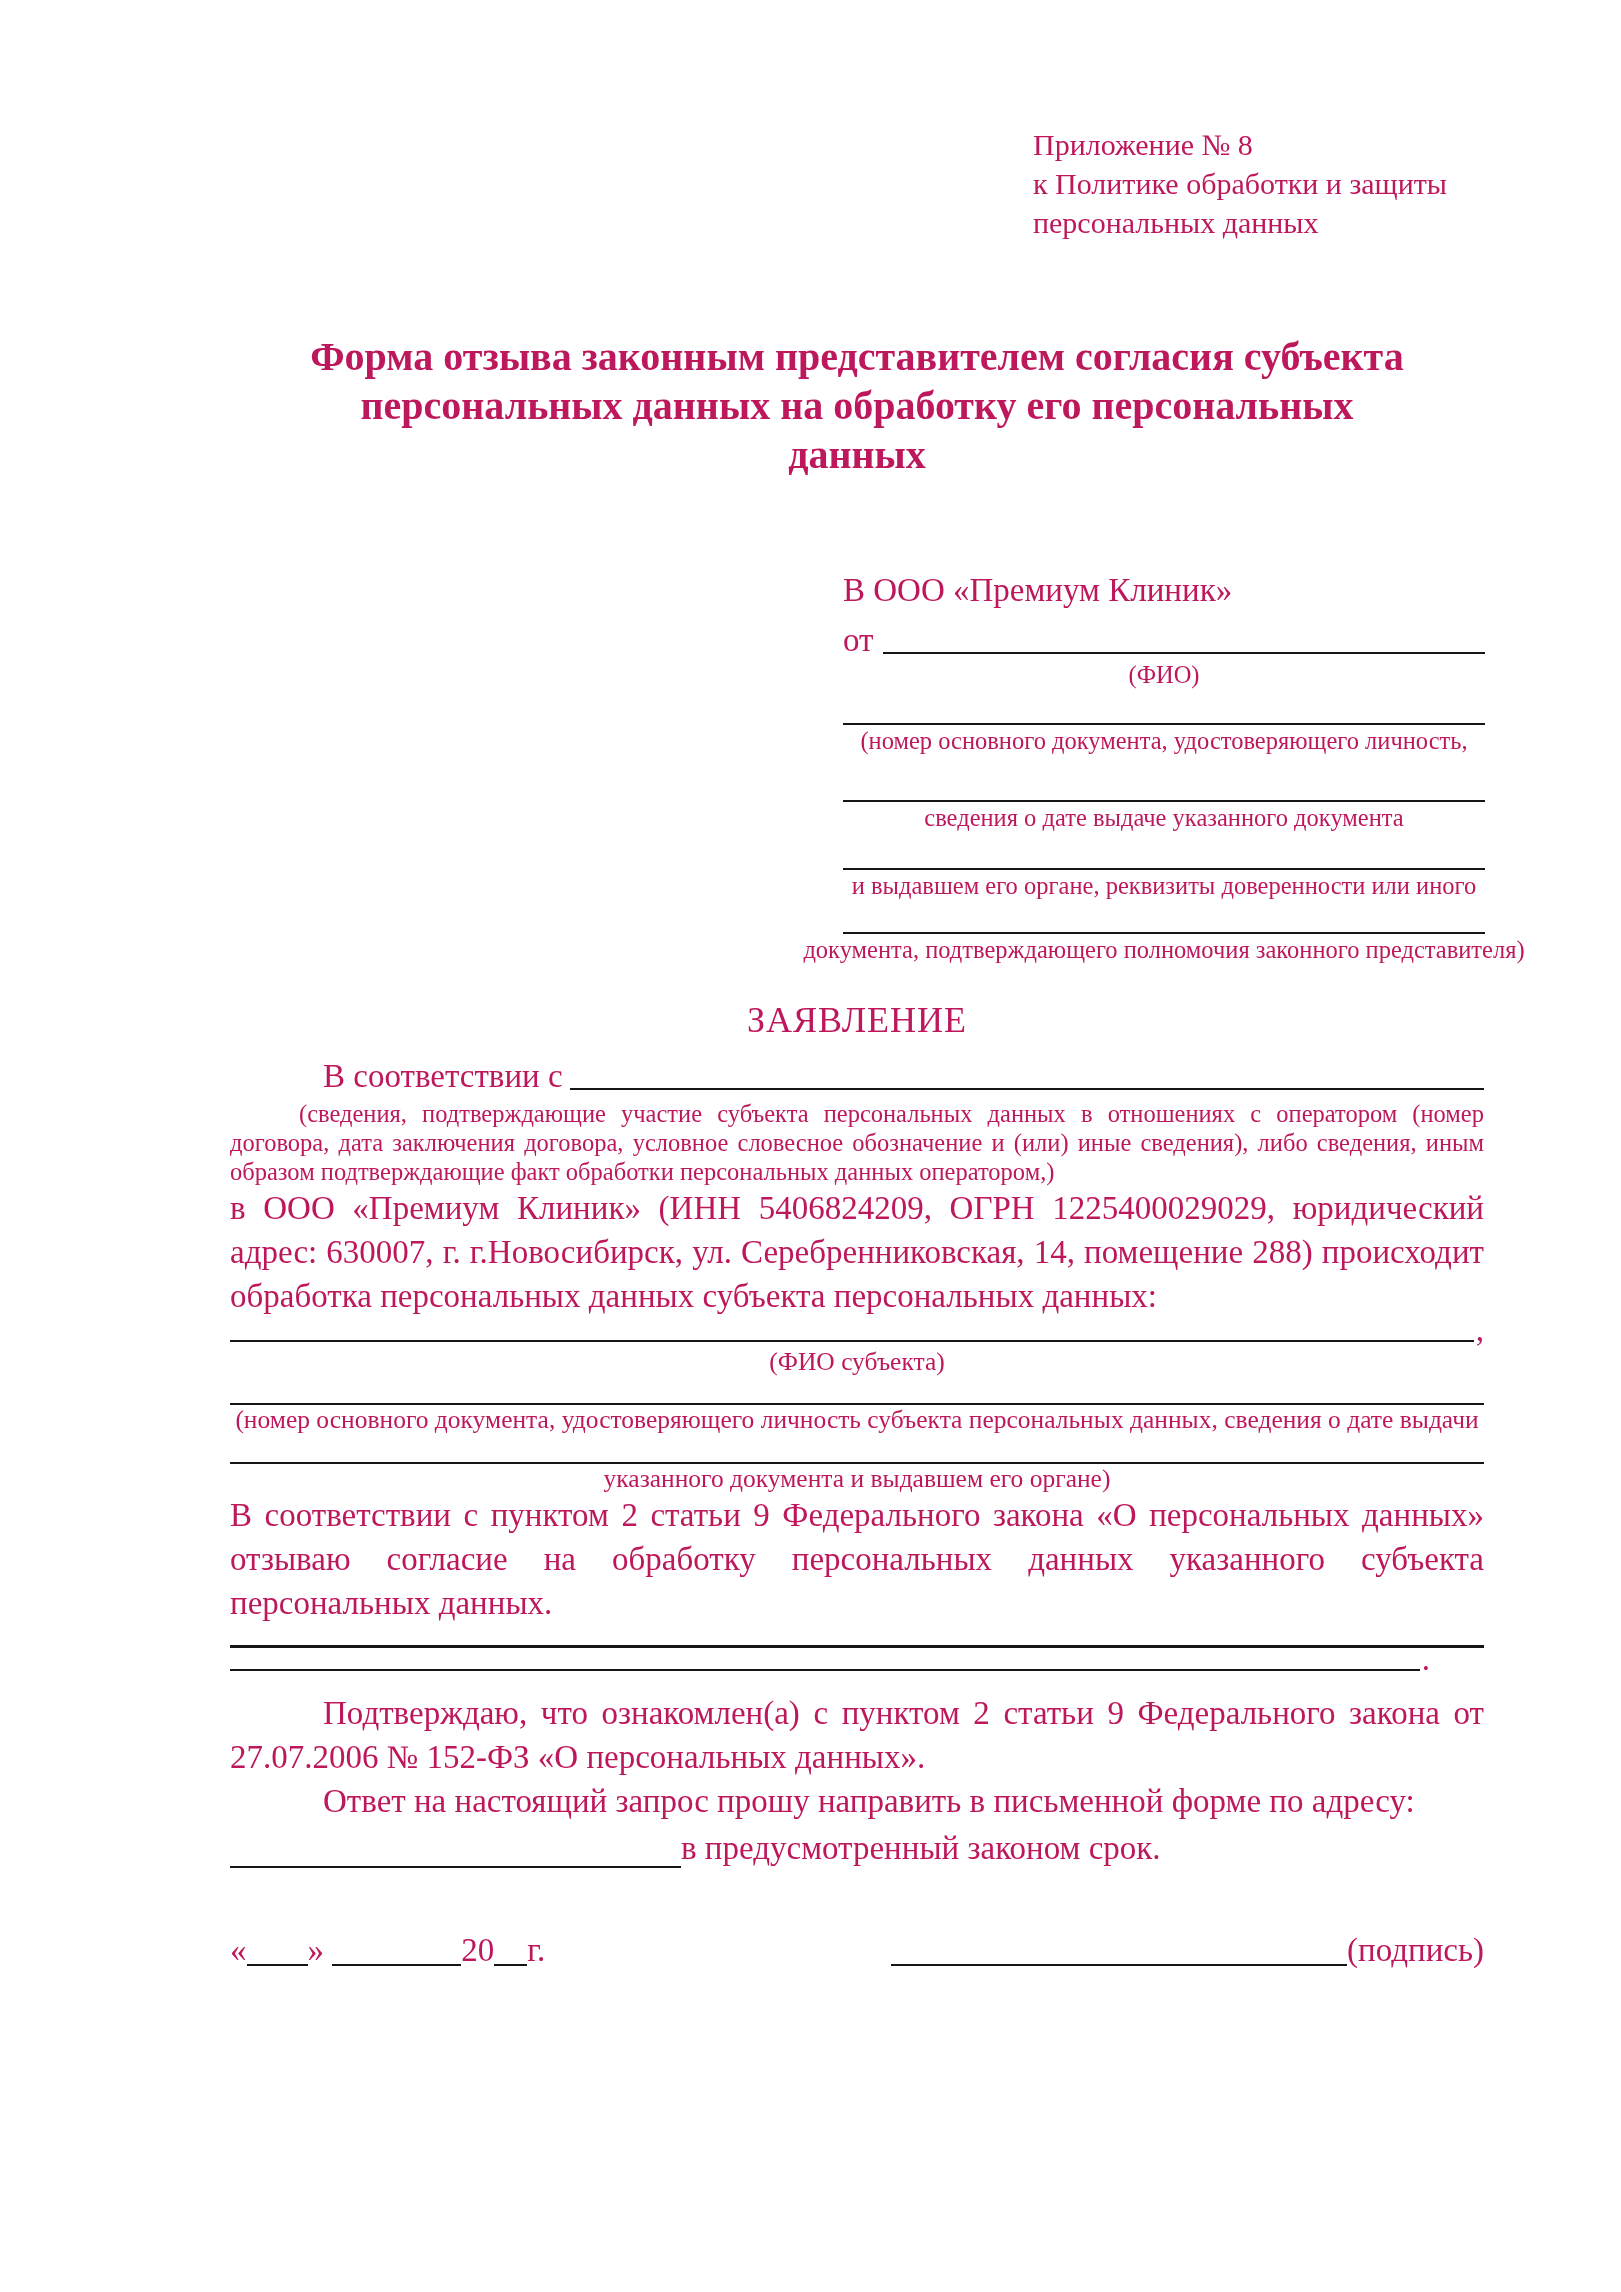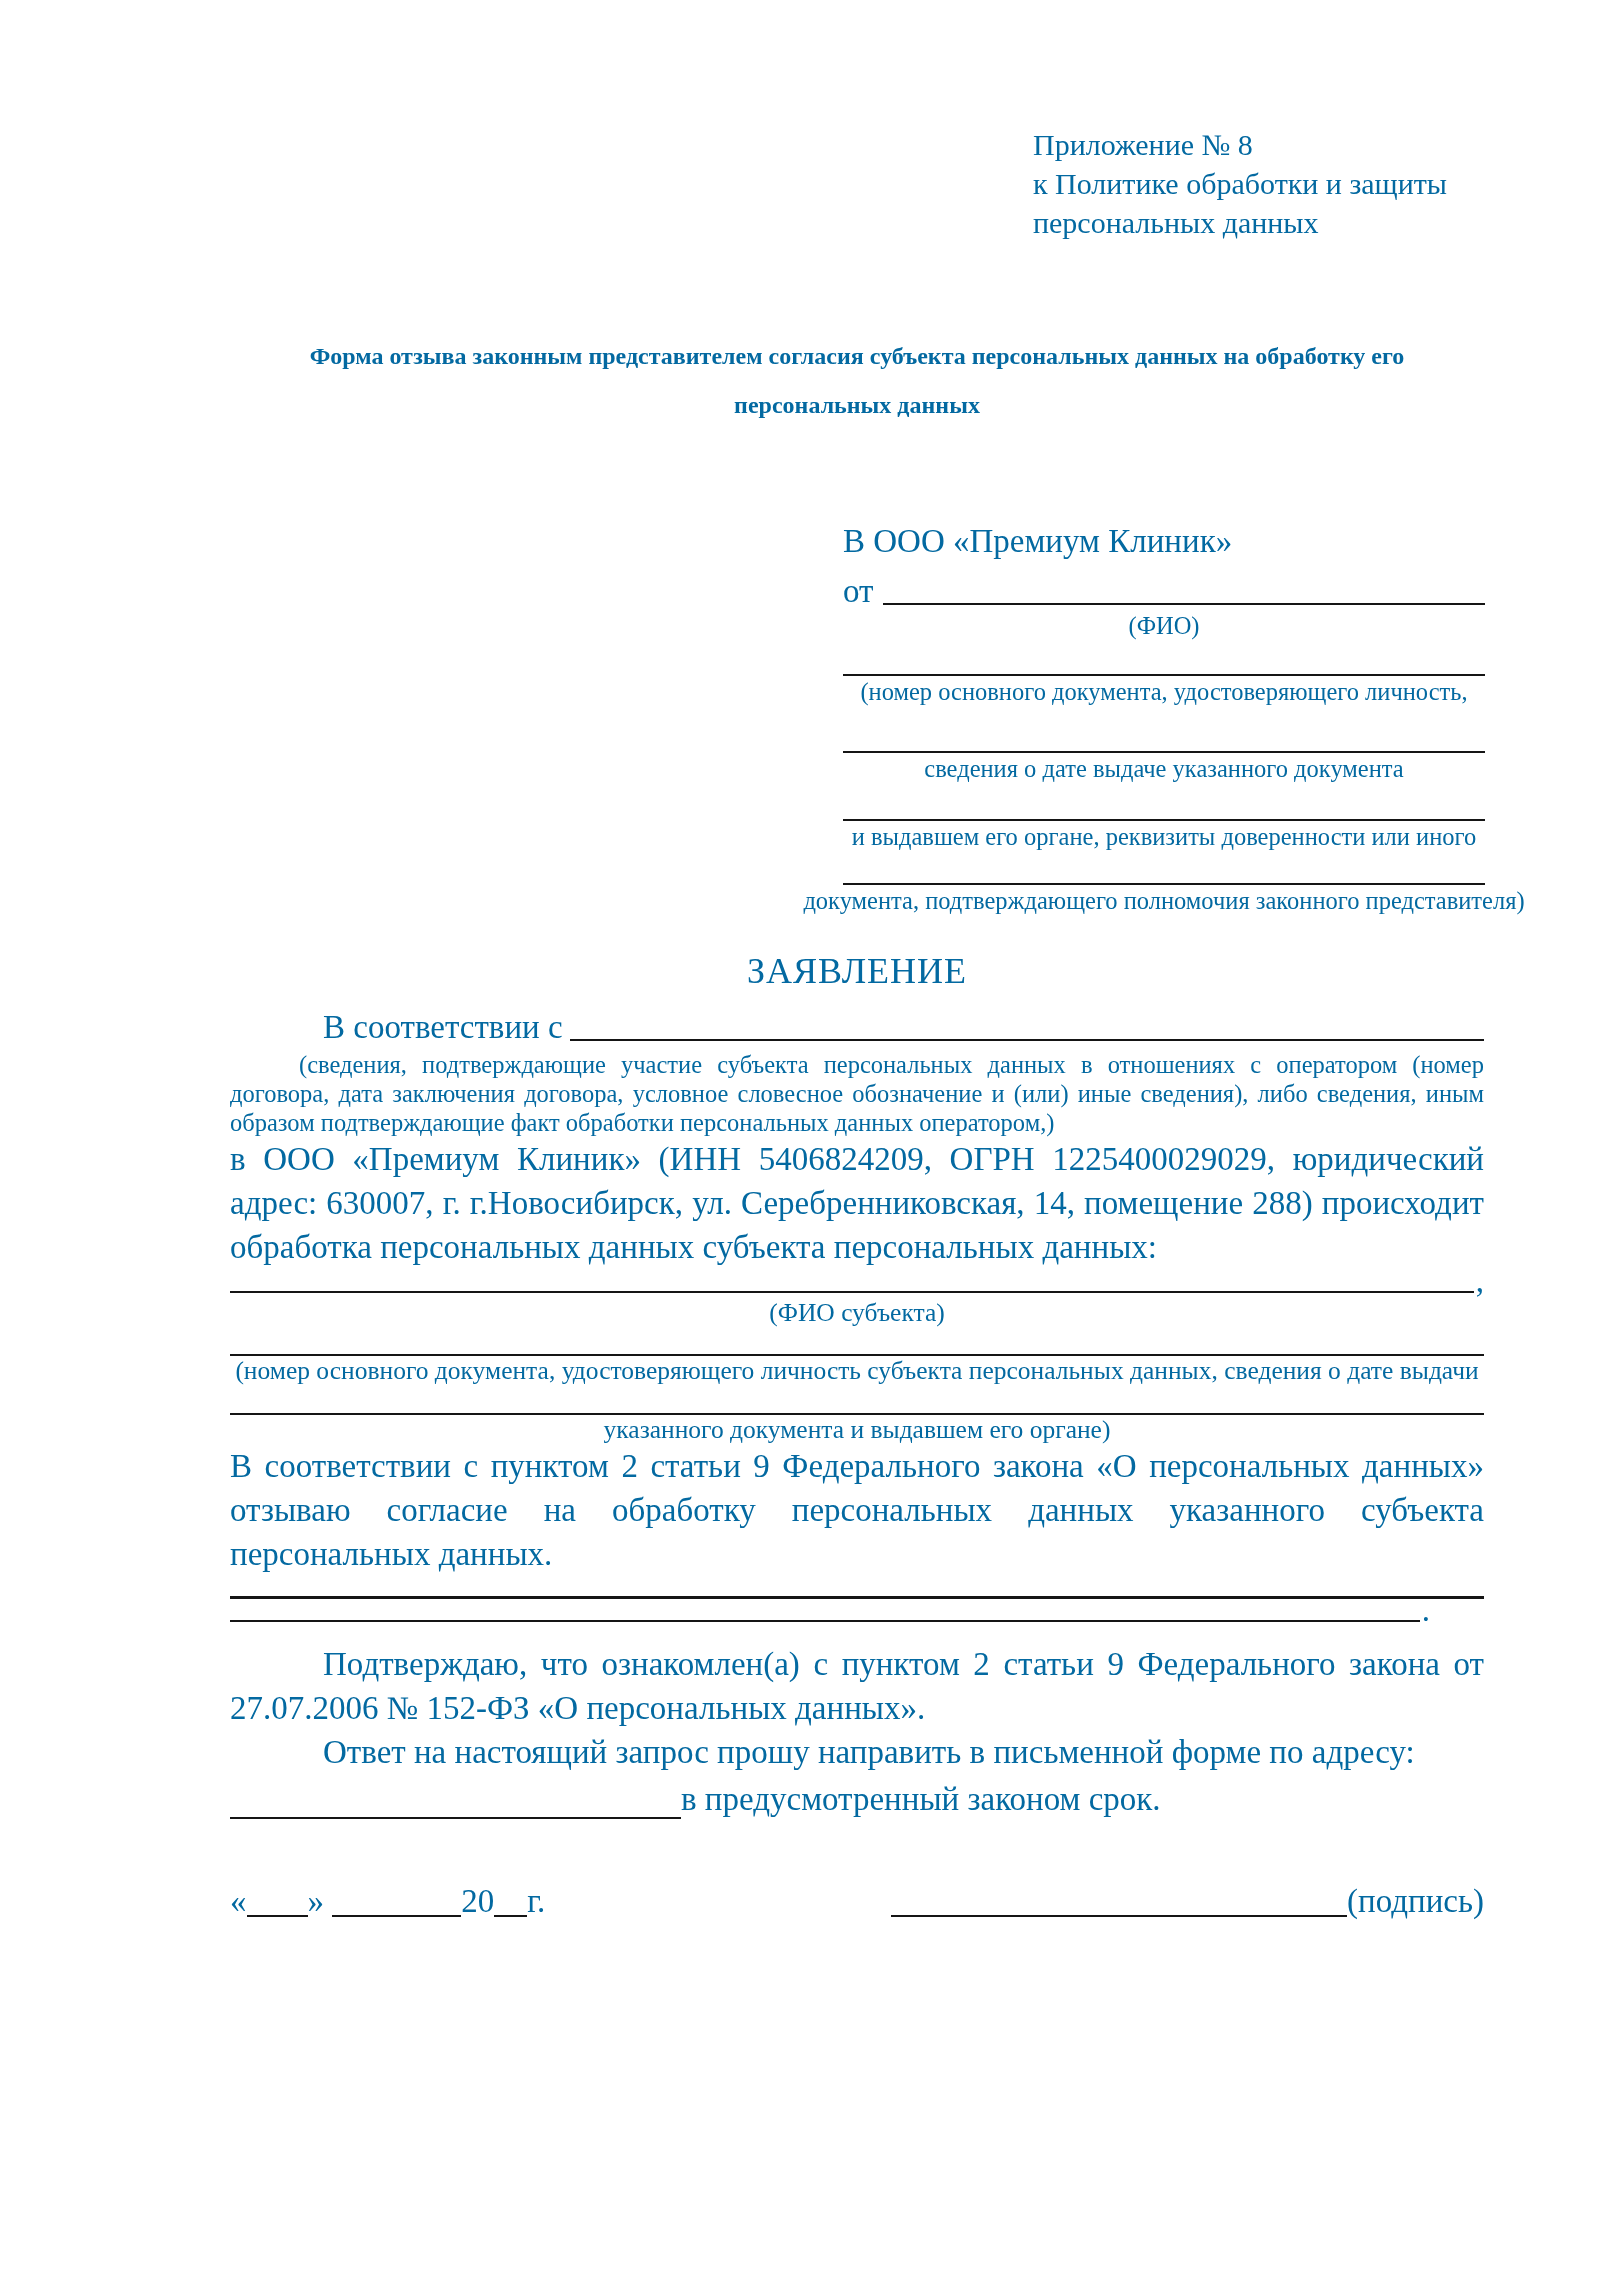--- a/index.html
+++ b/index.html
@@ -2,29 +2,29 @@
 <html><head>
 <meta charset="utf-8">
 <style>
   html,body{margin:0;padding:0;background:#ffffff;}
   .page{
     position:relative;
     width:1621px;height:2293px;
     box-sizing:border-box;
     padding:125px 137px 59px 230px;
     background:#ffffff;
-    color:#0369a1;
+    color:#be185d;
     font-family:"Liberation Serif","DejaVu Serif",serif;
     font-size:33px;
     overflow:hidden;
   }
   .appendix{margin-left:auto;width:451px;font-size:30px;line-height:39px;}
   .doc-title{
     margin:90px auto 0 auto;max-width:1117px;
-    font-weight:bold;font-size:24px;line-height:49px;text-align:center;
+    font-weight:bold;font-size:40px;line-height:49px;text-align:center;
   }
   .addr{margin:90px 0 0 613px;width:642px;}
   .addr-org{font-size:33px;line-height:43px;}
   .from-row{display:flex;align-items:flex-end;height:39px;margin-top:7.8px;}
   .from-row .lbl{white-space:nowrap;padding-right:9.8px;}
   .fill-line{flex:1 1 auto;border-bottom:2.9px solid #151515;margin-bottom:4.9px;}
   .cap{font-size:24.5px;line-height:27.4px;text-align:center;margin:2px -69px 0 -69px;white-space:nowrap;}
   .bl{border-bottom:2.9px solid #151515;}
   .bl1{height:35px;} .bl2{height:45px;} .bl3{height:37px;} .bl4{height:33px;}
   .statement-h{margin-top:33px;text-align:center;font-size:36px;line-height:47px;letter-spacing:1px;}

